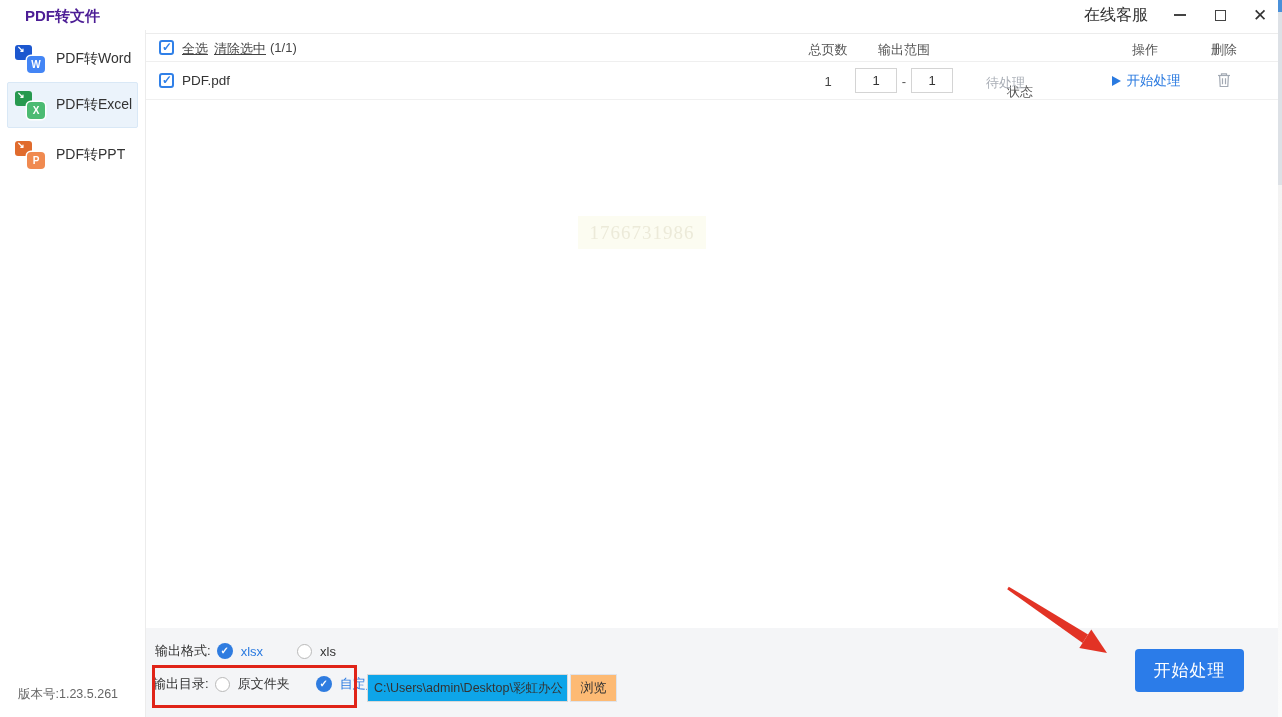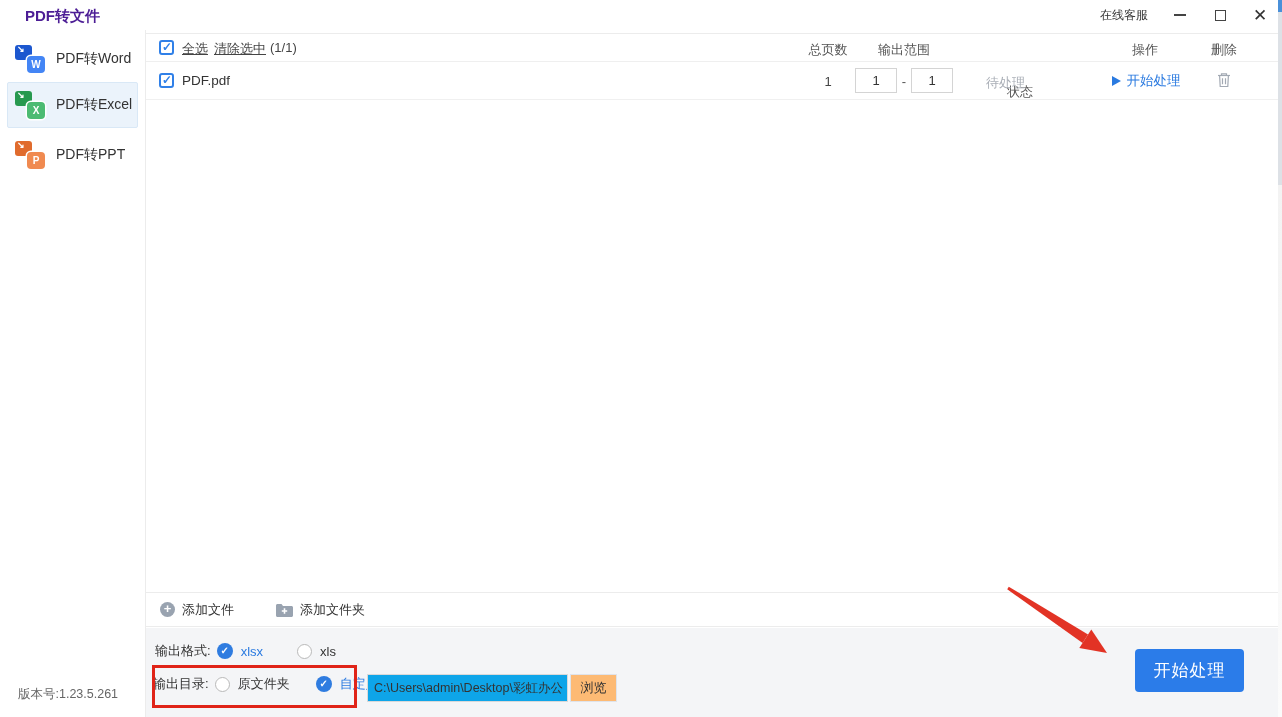--- a/index.html
+++ b/index.html
@@ -3,21 +3,21 @@
 <meta charset="utf-8">
 <style>
   * { margin:0; padding:0; box-sizing:border-box; }
   body { font-family:"Liberation Sans", sans-serif; }
   .app { position:relative; width:1282px; height:717px; background:#fff; overflow:hidden; }
 
   
   .titlebar { position:absolute; left:0; top:0; width:100%; height:30px; background:#fff; }
   .app-title { position:absolute; left:25px; top:7px; font-size:15px; font-weight:bold; color:#4c1d95; }
   .tb-right { position:absolute; right:14px; top:0; height:30px; display:flex; align-items:center; gap:24px; }
-  .svc-link { font-size:12px; color:#333; cursor:pointer; }
+  .svc-link { font-size:16px; color:#333; cursor:pointer; }
   .win-btn { display:flex; align-items:center; justify-content:center; width:16px; height:16px; cursor:pointer; }
   .glyph-min { width:12px; height:2px; background:#444; }
   .glyph-max { width:11px; height:11px; border:1.5px solid #444; }
   .glyph-close { font-size:17px; color:#333; line-height:1; }
 
   
   .edge-strip { position:absolute; right:0; top:0; width:4px; height:717px;
     background:linear-gradient(to bottom,#4a90d9 0,#4a90d9 12px,#dde1e6 12px,#dde1e6 185px,#f3f3f3 185px,#fbfbfb 100%); }
 
   
@@ -173,34 +173,22 @@
           <g fill="none" stroke="#a2a9b3" stroke-width="1.2">
             <path d="M1 3.5h12"></path>
             <path d="M4.5 3.5V1.8h5v1.7"></path>
             <path d="M2.6 3.5l.6 11h7.6l.6-11"></path>
             <path d="M5.5 6.2v6M8.5 6.2v6"></path>
           </g>
         </svg>
     </span>
   </div>
 
-
-  <div class="main-col toolbar">
-    <span class="tool-btn tb-addfile">
-      <span class="circle-plus"></span>
-      <span>添加文件</span>
-    </span>
-    <span class="tool-btn tb-addfolder">
-      <svg width="17" height="14" viewBox="0 0 17 14">
-          <path d="M0 2.5C0 1.7.7 1 1.5 1h4L7 3h8.5c.8 0 1.5.7 1.5 1.5v8c0 .8-.7 1.5-1.5 1.5h-14C.7 14 0 13.3 0 12.5z" fill="#99a3b0"></path>
-          <path d="M8.5 5.3v5.4M5.8 8h5.4" stroke="#fff" stroke-width="1.6"></path>
-        </svg>
-      <span>添加文件夹</span>
-    </span>
-  </div>
+  <div class="wm">1766731986</div>
+
 
   <div class="main-col panel">
     <div class="opt-row fmt-row">
       <span>输出格式:</span>
       <span class="radio-on"></span>
       <span class="opt-blue">xlsx</span>
       <span class="gap28"></span>
       <span class="radio-off"></span>
       <span class="opt-plain">xls</span>
     </div>

